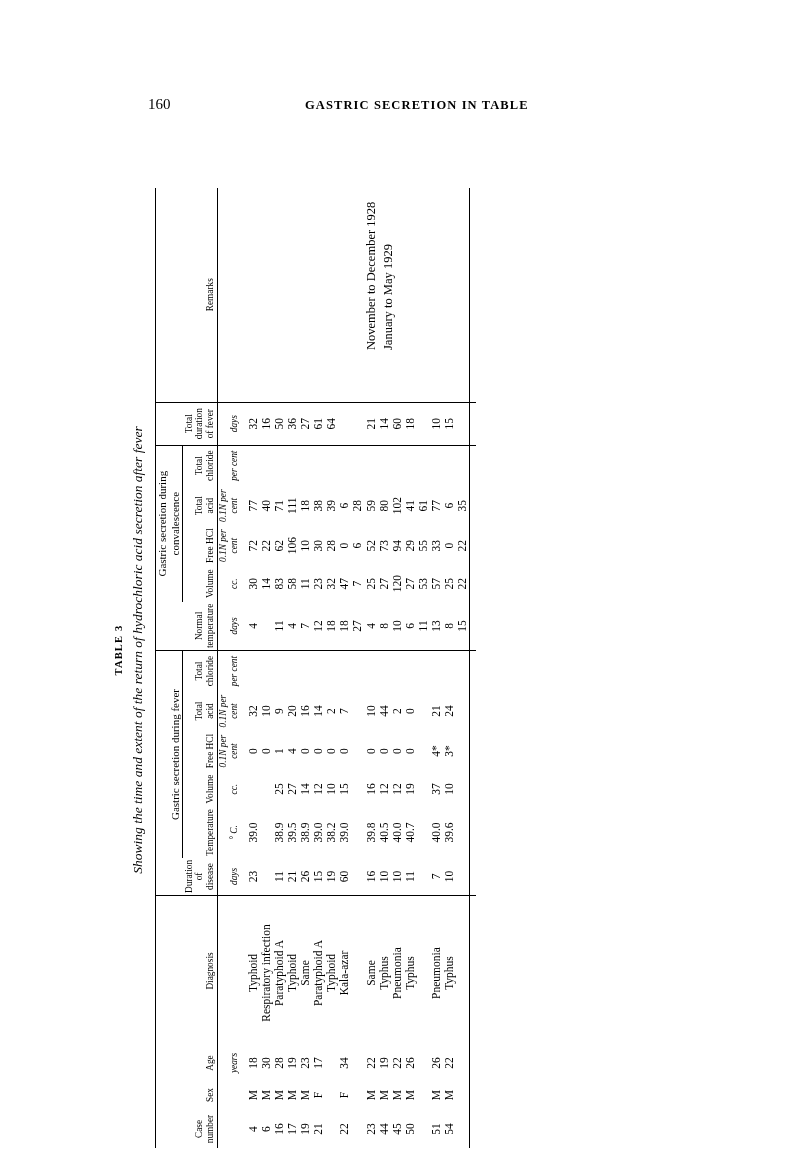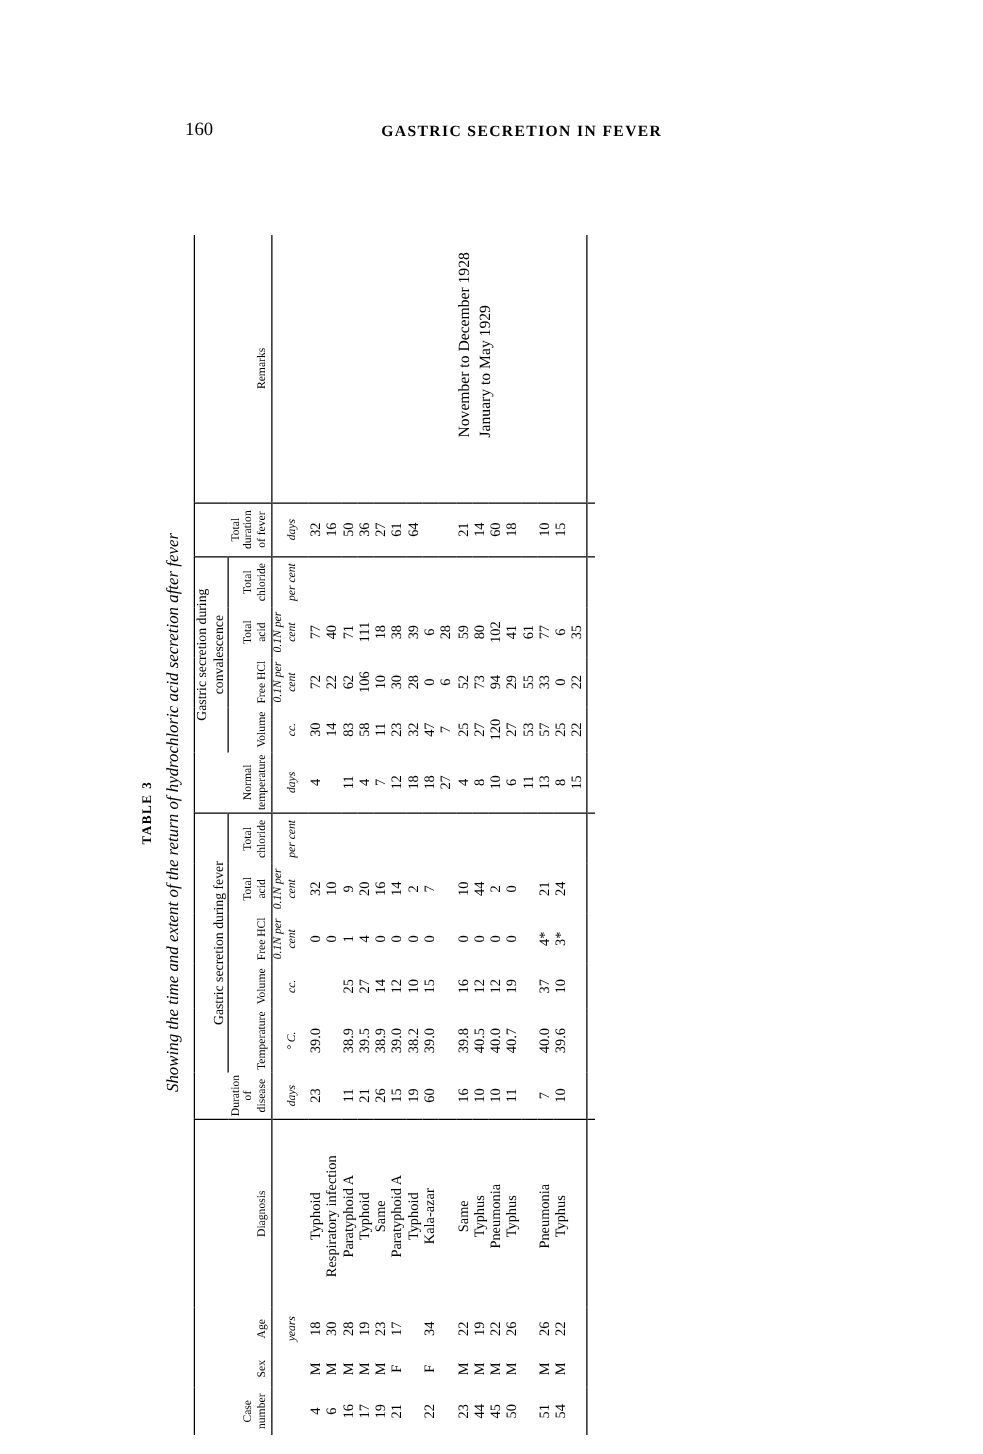--- a/index.html
+++ b/index.html
@@ -147,21 +147,21 @@
   .w-tdur { width: 38px; }
   .w-rem  { width: 210px; }
   .sp-row td { height: 7px; }
   .unit-row td { height: 14px; }
 </style>
 </head>
 <body>
 
 <div class="page-head">
   <div class="folio">160</div>
-  <div class="running-head">GASTRIC  SECRETION  IN  FEVER</div>
+  <div class="running-head">GASTRIC  SECRETION  IN  TABLE</div>
 </div>
 
 <div id="rot-wrap">
   <div id="rot-inner">
 
     <div class="tbl-caption-num">TABLE 3</div>
     <div class="tbl-caption-title">Showing the time and extent of the return of hydrochloric acid secretion after fever</div>
 
     <table class="data">
       <thead>

